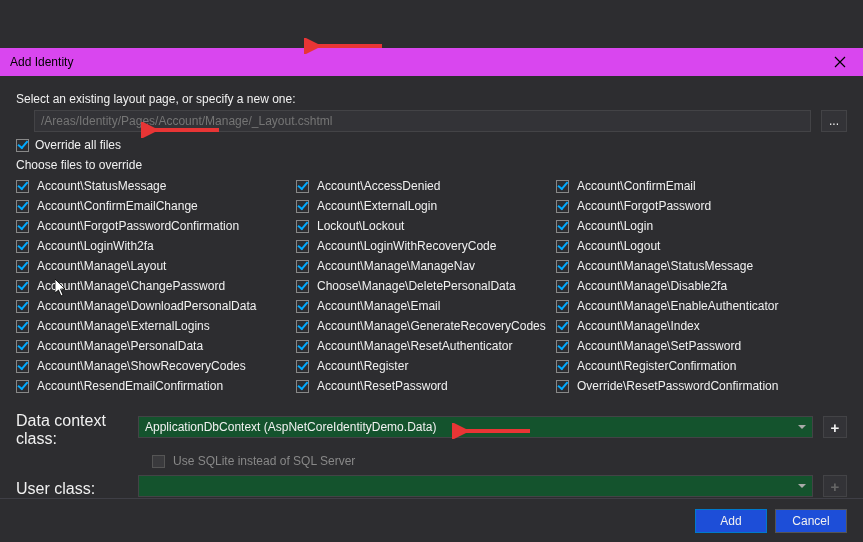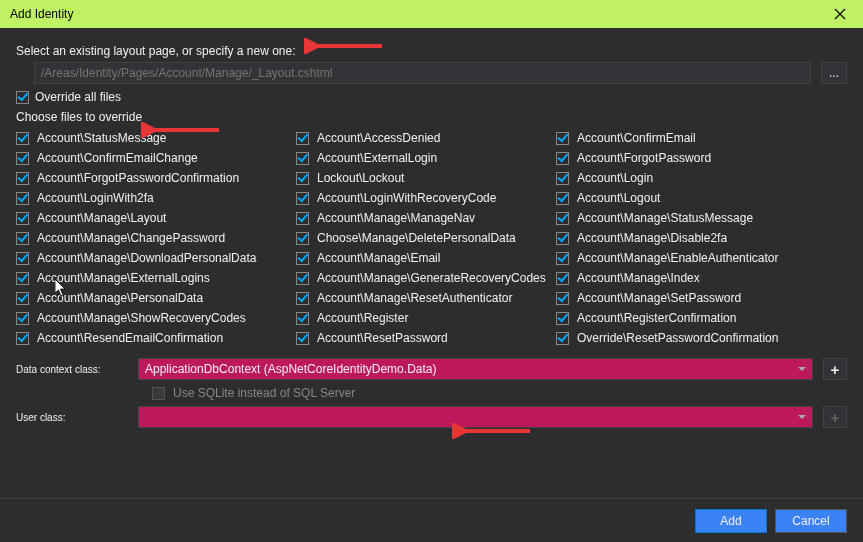--- a/index.html
+++ b/index.html
@@ -7,28 +7,29 @@
     font-family: "Segoe UI", Tahoma, sans-serif;
     font-size: 12px;
     background: #2d2d30;
     color: #f1f1f1;
     width: 863px;
     height: 542px;
     overflow: hidden;
     position: relative;
   }
   .titlebar {
-    background: #bef264;
+    background: #d946ef;
     color: #000;
     height: 28px;
     display: flex;
     align-items: center;
     justify-content: space-between;
     padding: 0 6px 0 10px;
     font-size: 12px;
+    margin-top: 48px;
   }
   .titlebar .close {
     width: 34px;
     height: 24px;
     display: flex;
     align-items: center;
     justify-content: center;
     font-size: 14px;
     font-family: Arial, sans-serif;
   }
@@ -119,25 +120,26 @@
     padding: 1px 0;
   }
   .form-row {
     display: flex;
     align-items: center;
     gap: 10px;
     margin: 6px 0;
   }
   .form-label {
     width: 112px;
-    font-size: 10px;
-    color: #f1f1f1;
+    font-size: 16px;
+    color: #f1f1f1;
+    margin-top: 6px;
   }
   .combo {
-    background: #be185d;
+    background: #14532d;
     border: 1px solid #434346;
     color: #f1f1f1;
     font-size: 12px;
     height: 22px;
     flex: 1;
     padding: 2px 20px 2px 6px;
     position: relative;
     display: flex;
     align-items: center;
   }
@@ -182,21 +184,21 @@
     display: flex;
     justify-content: flex-end;
     align-items: center;
     gap: 8px;
     padding: 0 16px;
     background: #2d2d30;
   }
   .btn {
     min-width: 72px;
     height: 24px;
-    background: #3b82f6;
+    background: #1d4ed8;
     border: 1px solid #555;
     color: #f1f1f1;
     font-size: 12px;
     cursor: pointer;
   }
   .btn.primary { border: 1px solid #007acc; }
   .arrow {
     position: absolute;
     pointer-events: none;
   }

